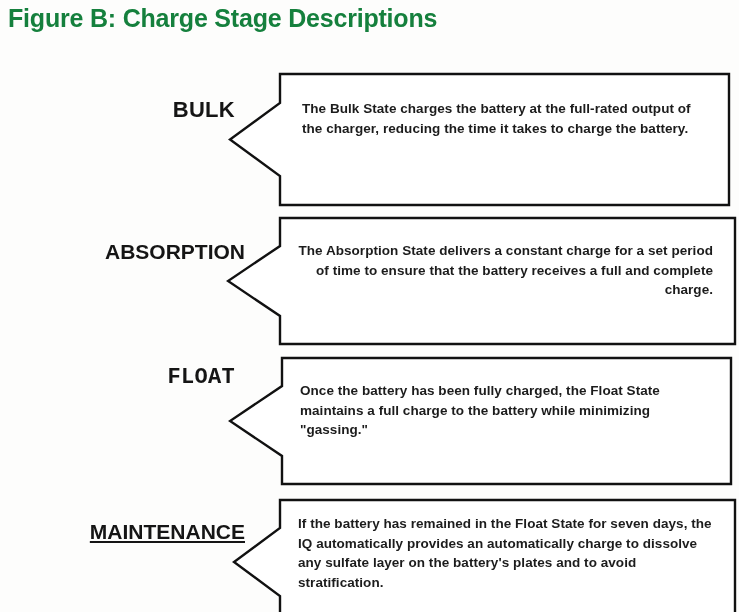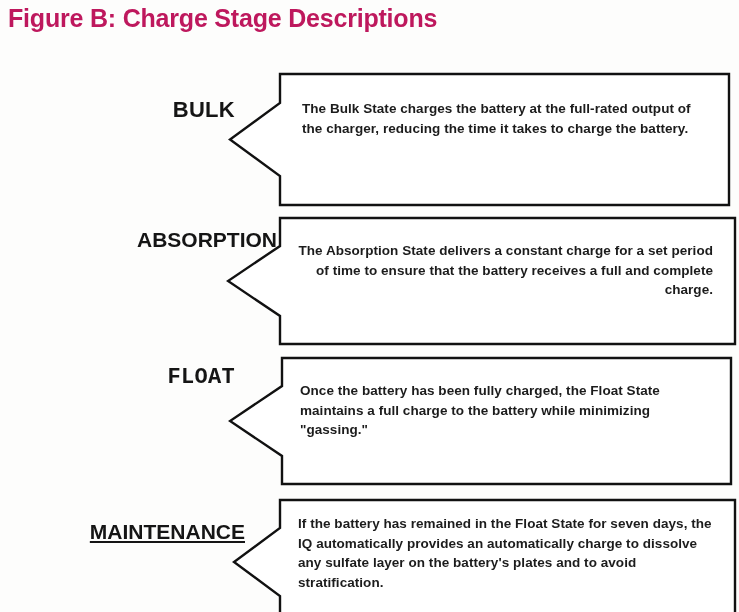--- a/index.html
+++ b/index.html
@@ -19,21 +19,21 @@
     overflow: hidden;
   }
   
   #figure-title {
     position: absolute;
     left: 8px;
     top: 4px;
     font-size: 25px;
     font-weight: bold;
     letter-spacing: -0.2px;
-    color: #be185d;
+    color: #15803d;
     white-space: nowrap;
   }
   
   .stage-row {
     position: absolute;
     left: 0;
     width: 739px;
   }
   .stage-label {
     position: absolute;
@@ -71,21 +71,21 @@
     line-height: 19.5px;
     letter-spacing: 0.05px;
   }
   
   #row-bulk { top: 52px; height: 140px; }
   #row-bulk .stage-label { top: 45px; }
   #row-bulk .callout { left: 228px; top: 0px; width: 503px; height: 135px; }
   #row-bulk .callout-text { left: 74px; top: 27px; width: 400px; }
 
   #row-absorption { top: 196px; height: 135px; }
-  #row-absorption .stage-label { top: 32px; padding-left: 32px; }
+  #row-absorption .stage-label { top: 44px; }
   #row-absorption .callout { left: 226px; top: 0px; width: 511px; height: 130px; text-align: right; }
   #row-absorption .callout-text { left: 72px; top: 25px; width: 415px; }
 
   #row-float { top: 336px; height: 135px; }
   #row-float .stage-label { top: 29px; font-family: Liberation Mono, monospace; }
   #row-float .callout { left: 228px; top: 0px; width: 505px; height: 144px; }
   #row-float .callout-text { left: 72px; top: 25px; width: 415px; }
 
   #row-maintenance { top: 478px; height: 134px; }
   #row-maintenance .stage-label { top: 42px; text-decoration: underline; }

